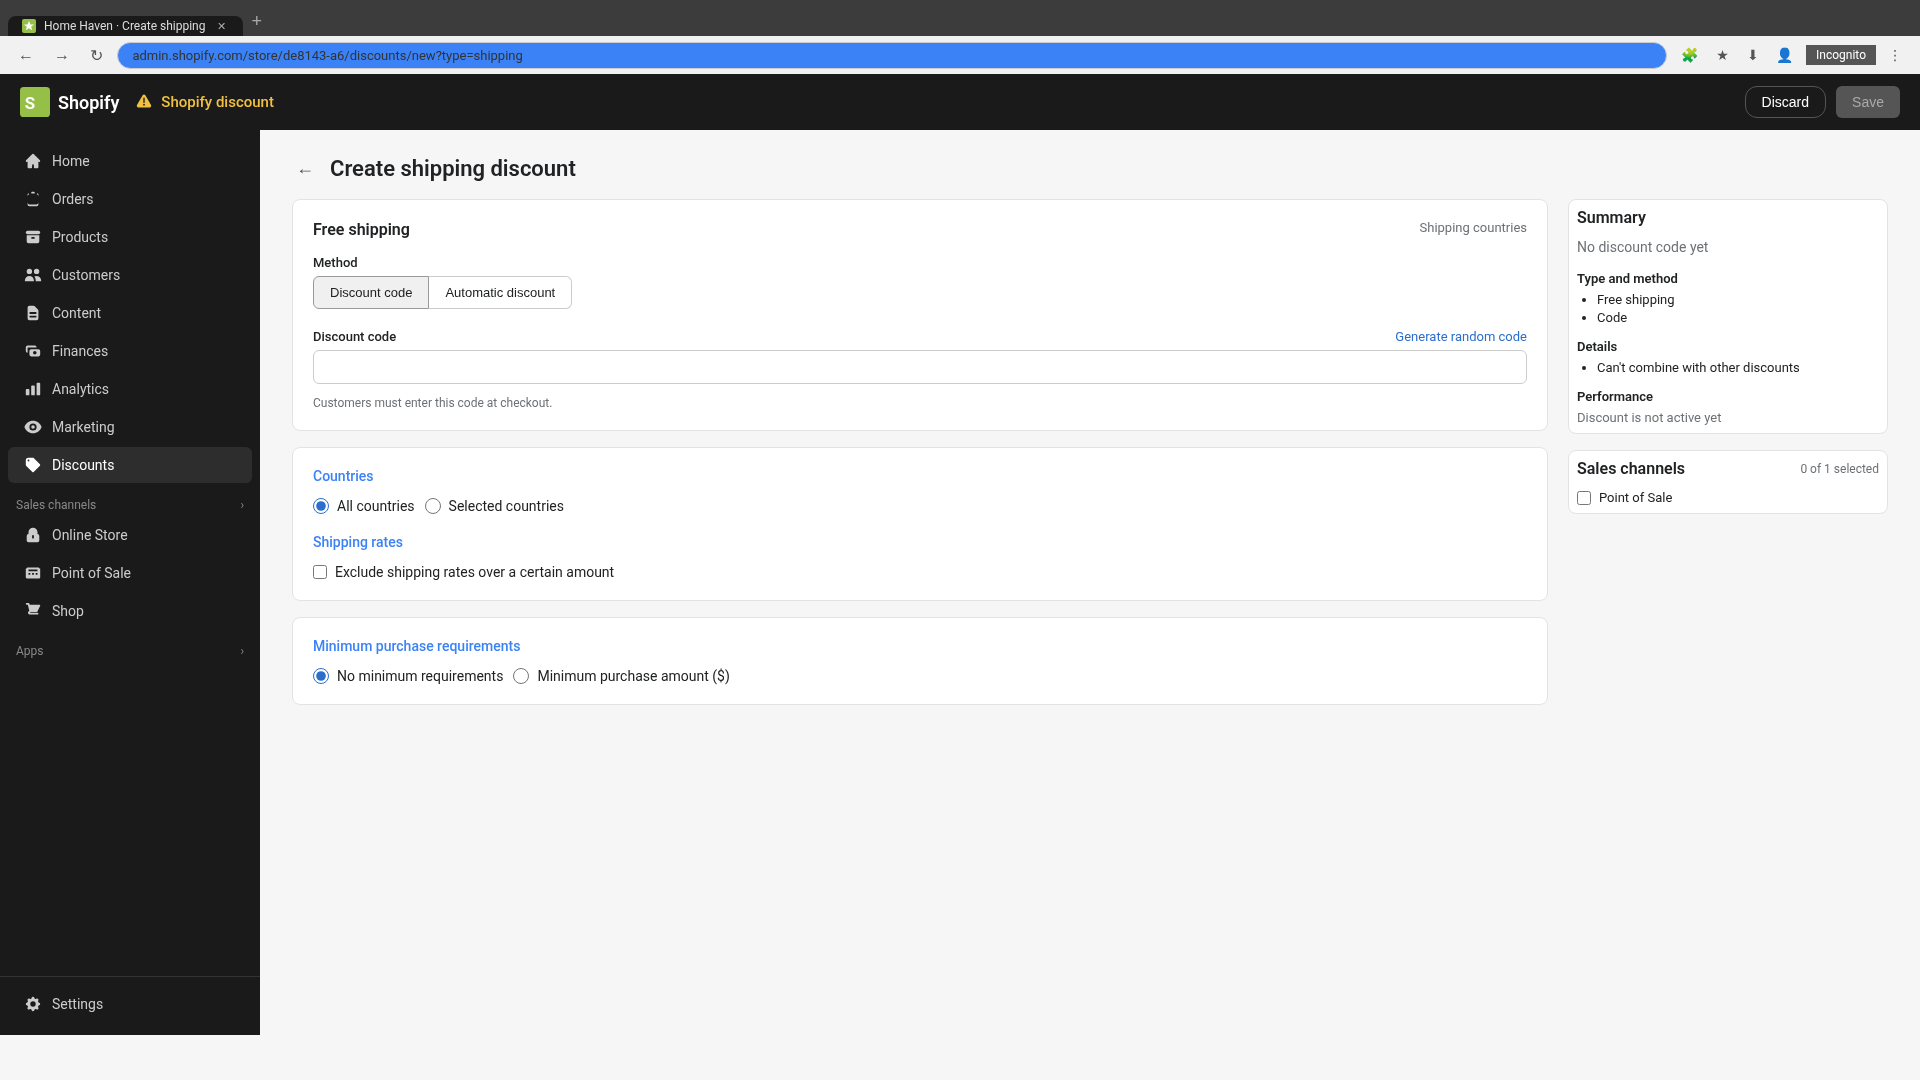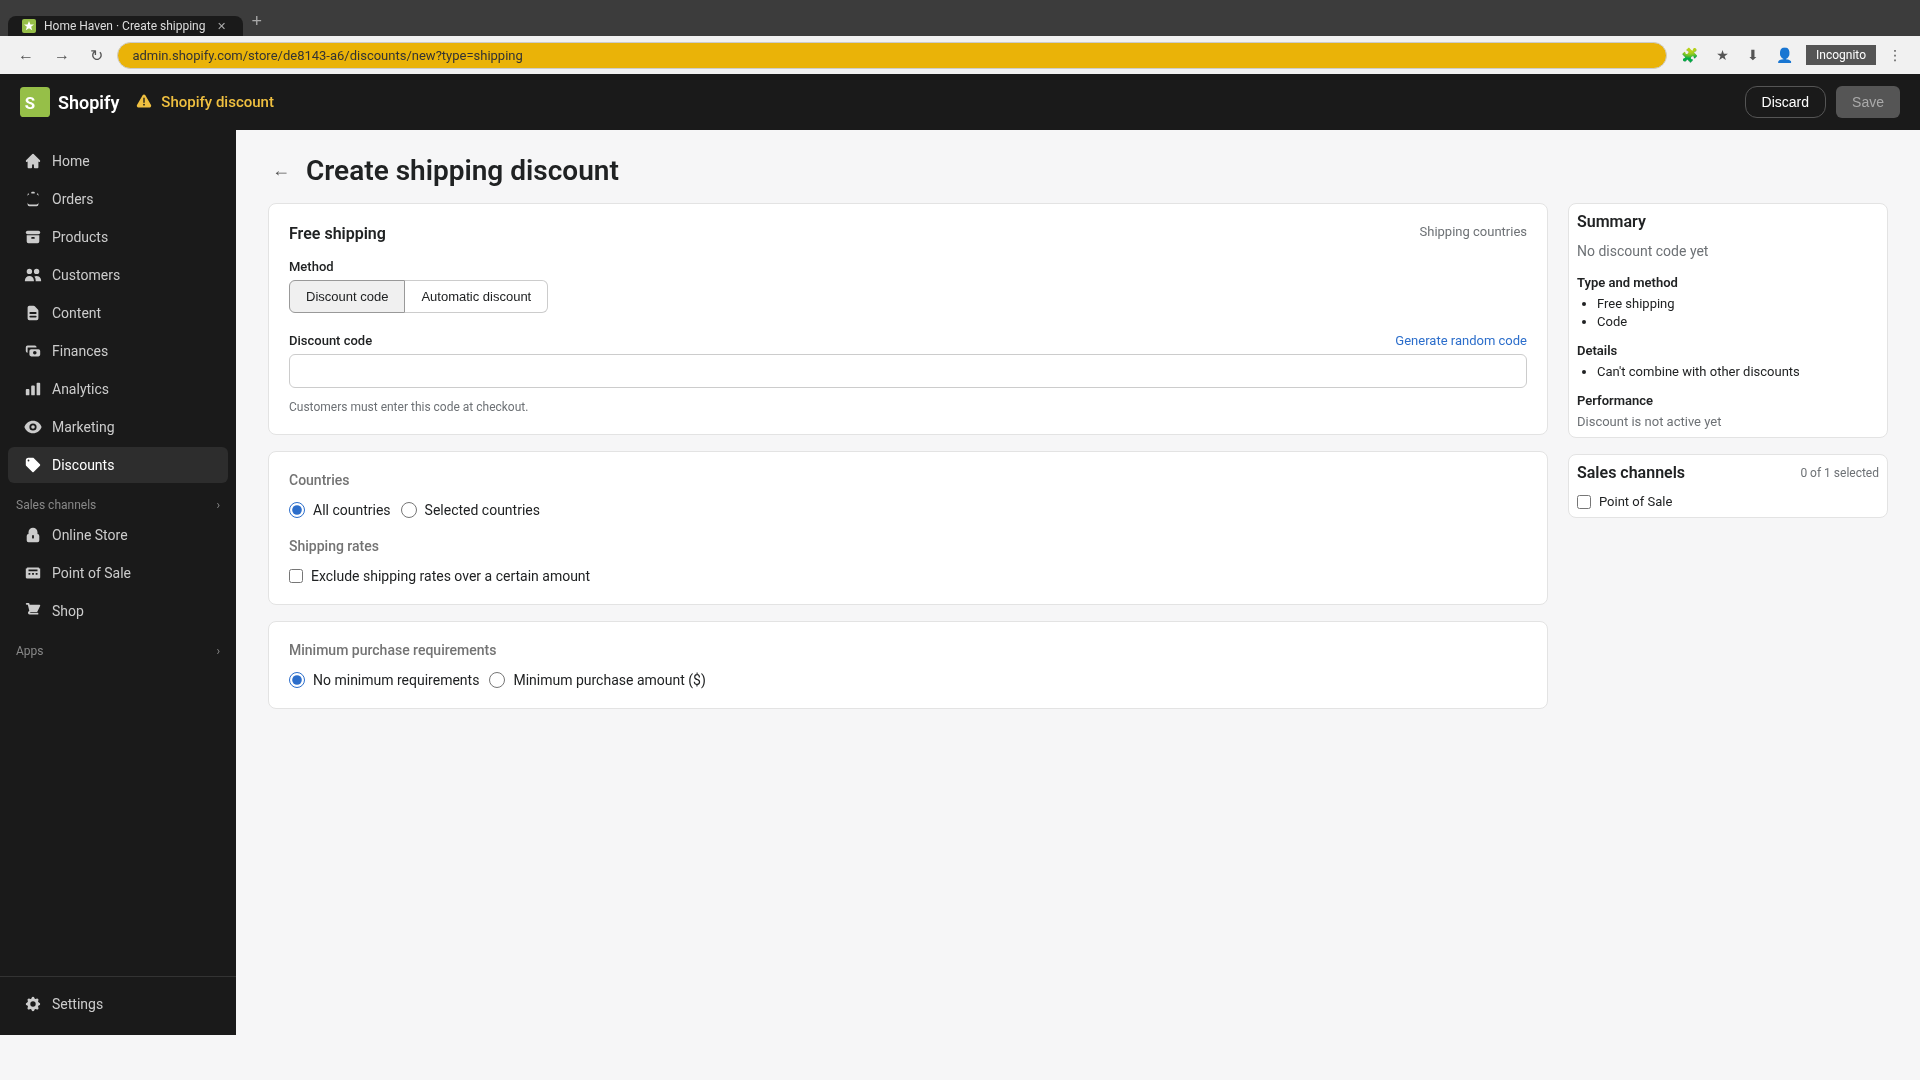--- a/index.html
+++ b/index.html
@@ -4,52 +4,52 @@
   <style>
     * { box-sizing: border-box; margin: 0; padding: 0; }
     body { font-family: -apple-system, BlinkMacSystemFont, 'Segoe UI', Roboto, sans-serif; background: #f6f6f7; color: #202223; font-size: 14px; }
     .browser-tab-bar { background: #3c3c3c; height: 36px; display: flex; align-items: flex-end; padding: 0 8px; }
     .browser-tab { background: #1a1a1a; color: #ddd; border-radius: 8px 8px 0 0; padding: 2px 14px; font-size: 12px; display: flex; align-items: center; gap: 8px; min-width: 200px; }
     .browser-tab .favicon { width: 14px; height: 14px; background: #96bf48; border-radius: 2px; display: flex; align-items: center; justify-content: center; }
     .tab-close { width: 16px; height: 16px; display: flex; align-items: center; justify-content: center; border-radius: 50%; color: #aaa; font-size: 11px; cursor: pointer; margin-left: auto; }
     .new-tab-btn { background: none; border: none; color: #aaa; font-size: 18px; cursor: pointer; padding: 4px 8px; border-radius: 50%; }
     .browser-nav { background: #f1f1f1; height: 38px; display: flex; align-items: center; padding: 0 12px; gap: 8px; }
     .nav-btn { background: none; border: none; color: #555; cursor: pointer; font-size: 16px; padding: 4px 6px; border-radius: 4px; }
-    .address-bar { flex: 1; background: #eab308; border: 1px solid #ccc; border-radius: 20px; padding: 5px 14px; font-size: 13px; color: #333; display: flex; align-items: center; }
+    .address-bar { flex: 1; background: #3b82f6; border: 1px solid #ccc; border-radius: 20px; padding: 5px 14px; font-size: 13px; color: #333; display: flex; align-items: center; }
     .nav-actions { display: flex; align-items: center; gap: 6px; }
     .nav-icon { color: #555; font-size: 14px; padding: 4px 6px; cursor: pointer; }
     .incognito-badge { background: #555; color: white; border-radius: 0; padding: 3px 10px; font-size: 12px; }
 
     
     .shopify-topbar { background: #1a1a1a; height: 56px; display: flex; align-items: center; padding: 0 20px; gap: 16px; }
     .shopify-logo { display: flex; align-items: center; gap: 8px; color: white; font-size: 18px; font-weight: 600; }
     .shopify-logo svg { width: 30px; height: 30px; }
     .topbar-center { flex: 1; display: flex; align-items: center; gap: 8px; color: #f0c040; }
     .topbar-center svg { width: 18px; height: 18px; }
     .unsaved-text { font-size: 15px; font-weight: 500; }
     .topbar-actions { display: flex; gap: 10px; }
     .btn-discard { background: transparent; border: 1px solid #555; color: white; border-radius: 12px; padding: 7px 16px; cursor: pointer; font-size: 14px; }
     .btn-save { background: #555; border: none; color: #aaa; border-radius: 6px; padding: 7px 16px; cursor: pointer; font-size: 14px; }
 
     
     .app-layout { display: flex; height: calc(1080px - 45px - 36px - 38px - 56px); overflow: hidden; }
 
     
-    .sidebar { width: 236px; background: #1a1a1a; color: #ccc; padding: 12px 0; overflow-y: auto; flex-shrink: 0; display: flex; flex-direction: column; }
+    .sidebar { width: 260px; background: #1a1a1a; color: #ccc; padding: 12px 0; overflow-y: auto; flex-shrink: 0; display: flex; flex-direction: column; }
     .sidebar-nav-item { display: flex; align-items: center; gap: 10px; padding: 9px 16px; cursor: pointer; border-radius: 6px; margin: 1px 8px; font-size: 14px; color: #ccc; text-decoration: none; }
     .sidebar-nav-item.active { background: #2d2d2d; color: white; }
     .sidebar-nav-item svg { width: 18px; height: 18px; flex-shrink: 0; }
     .sidebar-section-header { padding: 14px 16px 4px; font-size: 12px; color: #888; display: flex; align-items: center; justify-content: space-between; cursor: pointer; }
     .sidebar-spacer { flex: 1; }
     .sidebar-bottom { border-top: 1px solid #333; padding-top: 8px; }
 
     
     .main-content { flex: 1; overflow-y: auto; padding: 0; background: #f6f6f7; }
     .page-header { padding: 24px 32px 16px; display: flex; align-items: center; gap: 12px; }
-    .page-header h1 { font-size: 28px; font-weight: 600; color: #202223; }
+    .page-header h1 { font-size: 22px; font-weight: 600; color: #202223; }
     .back-btn { background: none; border: none; cursor: pointer; color: #555; font-size: 18px; padding: 4px; }
 
     .content-grid { display: grid; grid-template-columns: 1fr 320px; gap: 20px; padding: 0 32px 32px; }
 
     
     .card { background: white; border: 1px solid #e3e3e3; border-radius: 8px; margin-bottom: 16px; }
     .card-body { padding: 20px; }
     .card-header-row { display: flex; align-items: flex-start; justify-content: space-between; margin-bottom: 16px; }
     .card-title { font-size: 16px; font-weight: 600; color: #202223; }
     .card-subtitle { font-size: 13px; color: #6d7175; }
@@ -70,21 +70,21 @@
     
     .radio-group { display: flex; flex-direction: row; gap: 10px; }
     .radio-item { display: flex; align-items: center; gap: 8px; cursor: pointer; font-size: 14px; }
     .radio-input { width: 16px; height: 16px; accent-color: #2c6ecb; cursor: pointer; }
 
     
     .checkbox-item { display: flex; align-items: center; gap: 8px; cursor: pointer; font-size: 14px; }
     .checkbox-input { width: 14px; height: 14px; cursor: pointer; }
 
     
-    .section-label { font-size: 14px; font-weight: 500; color: #737373; margin-bottom: 14px; }
+    .section-label { font-size: 14px; font-weight: 500; color: #3b82f6; margin-bottom: 14px; }
 
     
     .summary-card { background: white; border: 1px solid #e3e3e3; border-radius: 8px; padding: 8px; margin-bottom: 16px; }
     .summary-title { font-size: 16px; font-weight: 600; margin-bottom: 12px; }
     .summary-no-code { font-size: 14px; color: #6d7175; margin-bottom: 16px; }
     .summary-section-title { font-size: 13px; font-weight: 600; margin-bottom: 6px; margin-top: 14px; }
     .summary-list { list-style: disc; padding-left: 20px; }
     .summary-list li { font-size: 13px; color: #202223; margin-bottom: 3px; }
 
     .sales-channels-header { display: flex; align-items: center; justify-content: space-between; margin-bottom: 12px; }

